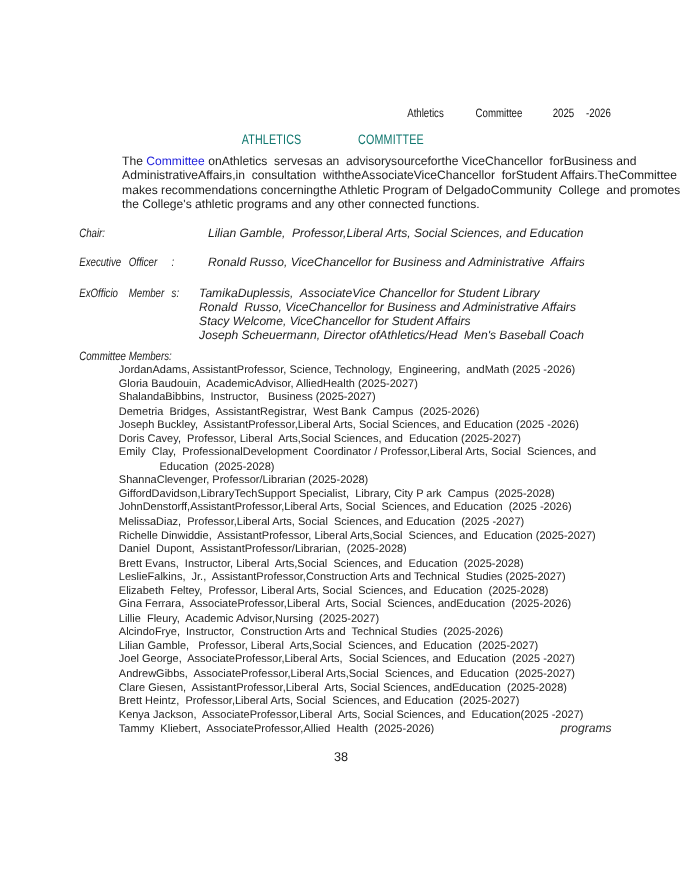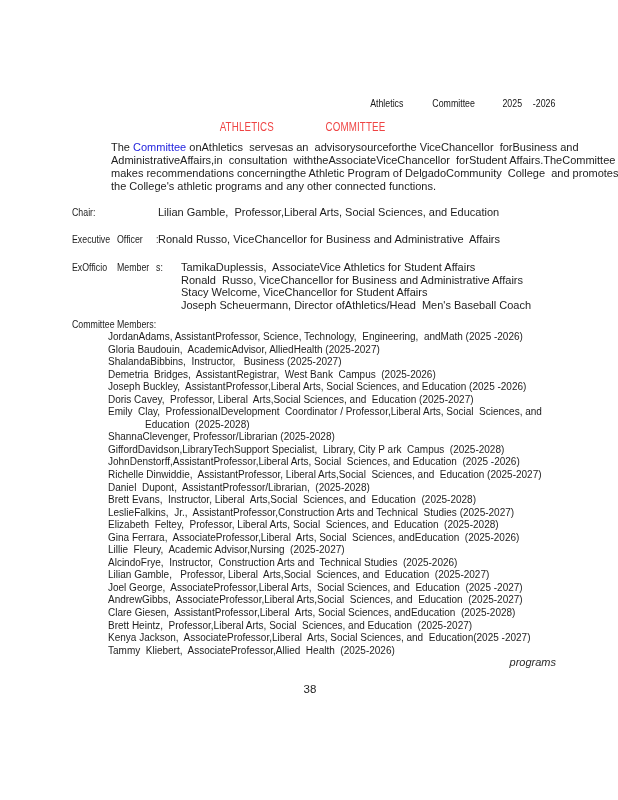--- a/index.html
+++ b/index.html
@@ -16,38 +16,38 @@
   .hdr-right{
     position:absolute;top:97px;left:0;right:60px;
     text-align:right;font-size:11px;color:#161616;
   }
   .hdr-right .cw{margin-left:20px;}
   .hdr-right .cw:first-child{margin-left:0;}
   .hdr-right .cw.tight{margin-left:5px;}
 
   .doc-title{
     position:absolute;top:120px;left:0;width:606px;
-    text-align:center;font-size:12.5px;color:#ef4444;letter-spacing:0.2px;
+    text-align:center;font-size:12.5px;color:#0f766e;letter-spacing:0.2px;
   }
   .doc-title .cw{transform:scaleX(0.78);}
   .doc-title .gap{margin-left:36px;}
 
   .intro{
     position:absolute;top:141px;left:72px;width:514px;
     font-size:11px;line-height:12.9px;white-space:pre-wrap;margin-left:39px;
   }
   .intro .link{text-decoration:none;cursor:pointer;}
 
-  .role-row{position:absolute;left:72px;width:520px;font-size:11px;}
+  .role-row{position:absolute;left:72px;width:520px;font-size:11px;font-style:italic;}
   .role-label{position:absolute;left:0;top:0;width:109px;font-size:11px;}
   .role-label .w{position:absolute;top:0;display:inline-block;transform:scaleX(0.8);transform-origin:0 50%;white-space:pre;}
   .role-label .w1{left:0;}
   .role-label .w2{left:45px;}
   .role-label .w3{left:84px;}
-  .role-value{display:block;margin-left:86px;white-space:pre;}
+  .role-value{display:block;margin-left:117px;white-space:pre;}
   .role-values{margin:0;padding:0;margin-left:109px;list-style:none;}
   .role-values li{white-space:pre;line-height:12.6px;}
 
   .members-list{
     position:absolute;top:331px;left:108px;width:500px;
     margin:0;padding:0;list-style:none;font-size:10px;
   }
   .members-list li{white-space:pre;line-height:12.55px;}
 
   .continued{
@@ -91,21 +91,21 @@
   </div>
 
   <div class="role-row" style="top:261px;">
     <span class="role-label">
       <span class="w w1">ExOfficio</span>
       <span class="w w2">Member</span>
       <span class="w w3">s:</span>
     </span>
     <ul class="role-values">
 
-    <li>TamikaDuplessis,  AssociateVice Athletics for Student Affairs</li>
+    <li>TamikaDuplessis,  AssociateVice Chancellor for Student Library</li>
         <li>Ronald  Russo, ViceChancellor for Business and Administrative Affairs</li>
         <li>Stacy Welcome, ViceChancellor for Student Affairs</li>
         <li>Joseph Scheuermann, Director ofAthletics/Head  Men's Baseball Coach</li>
       </ul>
   </div>
 
   <div class="role-row" style="top:318px;">
     <span class="role-label" style="width:200px;">
       <span class="w w1">Committee</span>
       <span class="w w2">Members:</span>
@@ -118,20 +118,21 @@
       <li>Gloria Baudouin,  AcademicAdvisor, AlliedHealth (2025-2027)</li>
       <li>ShalandaBibbins,  Instructor,   Business (2025-2027)</li>
       <li>Demetria  Bridges,  AssistantRegistrar,  West Bank  Campus  (2025-2026)</li>
       <li>Joseph Buckley,  AssistantProfessor,Liberal Arts, Social Sciences, and Education (2025 -2026)</li>
       <li>Doris Cavey,  Professor, Liberal  Arts,Social Sciences, and  Education (2025-2027)</li>
       <li>Emily  Clay,  ProfessionalDevelopment  Coordinator / Professor,Liberal Arts, Social  Sciences, and</li>
       <li style="padding-left: 37px;">Education  (2025-2028)</li>
       <li>ShannaClevenger, Professor/Librarian (2025-2028)</li>
       <li>GiffordDavidson,LibraryTechSupport Specialist,  Library, City P ark  Campus  (2025-2028)</li>
       <li>JohnDenstorff,AssistantProfessor,Liberal Arts, Social  Sciences, and Education  (2025 -2026)</li>
+      <li>MelissaDiaz,  Professor,Liberal Arts, Social  Sciences, and Education  (2025 -2027)</li>
       <li>Richelle Dinwiddie,  AssistantProfessor, Liberal Arts,Social  Sciences, and  Education (2025-2027)</li>
       <li>Daniel  Dupont,  AssistantProfessor/Librarian,  (2025-2028)</li>
       <li>Brett Evans,  Instructor, Liberal  Arts,Social  Sciences, and  Education  (2025-2028)</li>
       <li>LeslieFalkins,  Jr.,  AssistantProfessor,Construction Arts and Technical  Studies (2025-2027)</li>
       <li>Elizabeth  Feltey,  Professor, Liberal Arts, Social  Sciences, and  Education  (2025-2028)</li>
       <li>Gina Ferrara,  AssociateProfessor,Liberal  Arts, Social  Sciences, andEducation  (2025-2026)</li>
       <li>Lillie  Fleury,  Academic Advisor,Nursing  (2025-2027)</li>
       <li>AlcindoFrye,  Instructor,  Construction Arts and  Technical Studies  (2025-2026)</li>
       <li>Lilian Gamble,   Professor, Liberal  Arts,Social  Sciences, and  Education  (2025-2027)</li>
       <li>Joel George,  AssociateProfessor,Liberal Arts,  Social Sciences, and  Education  (2025 -2027)</li>

